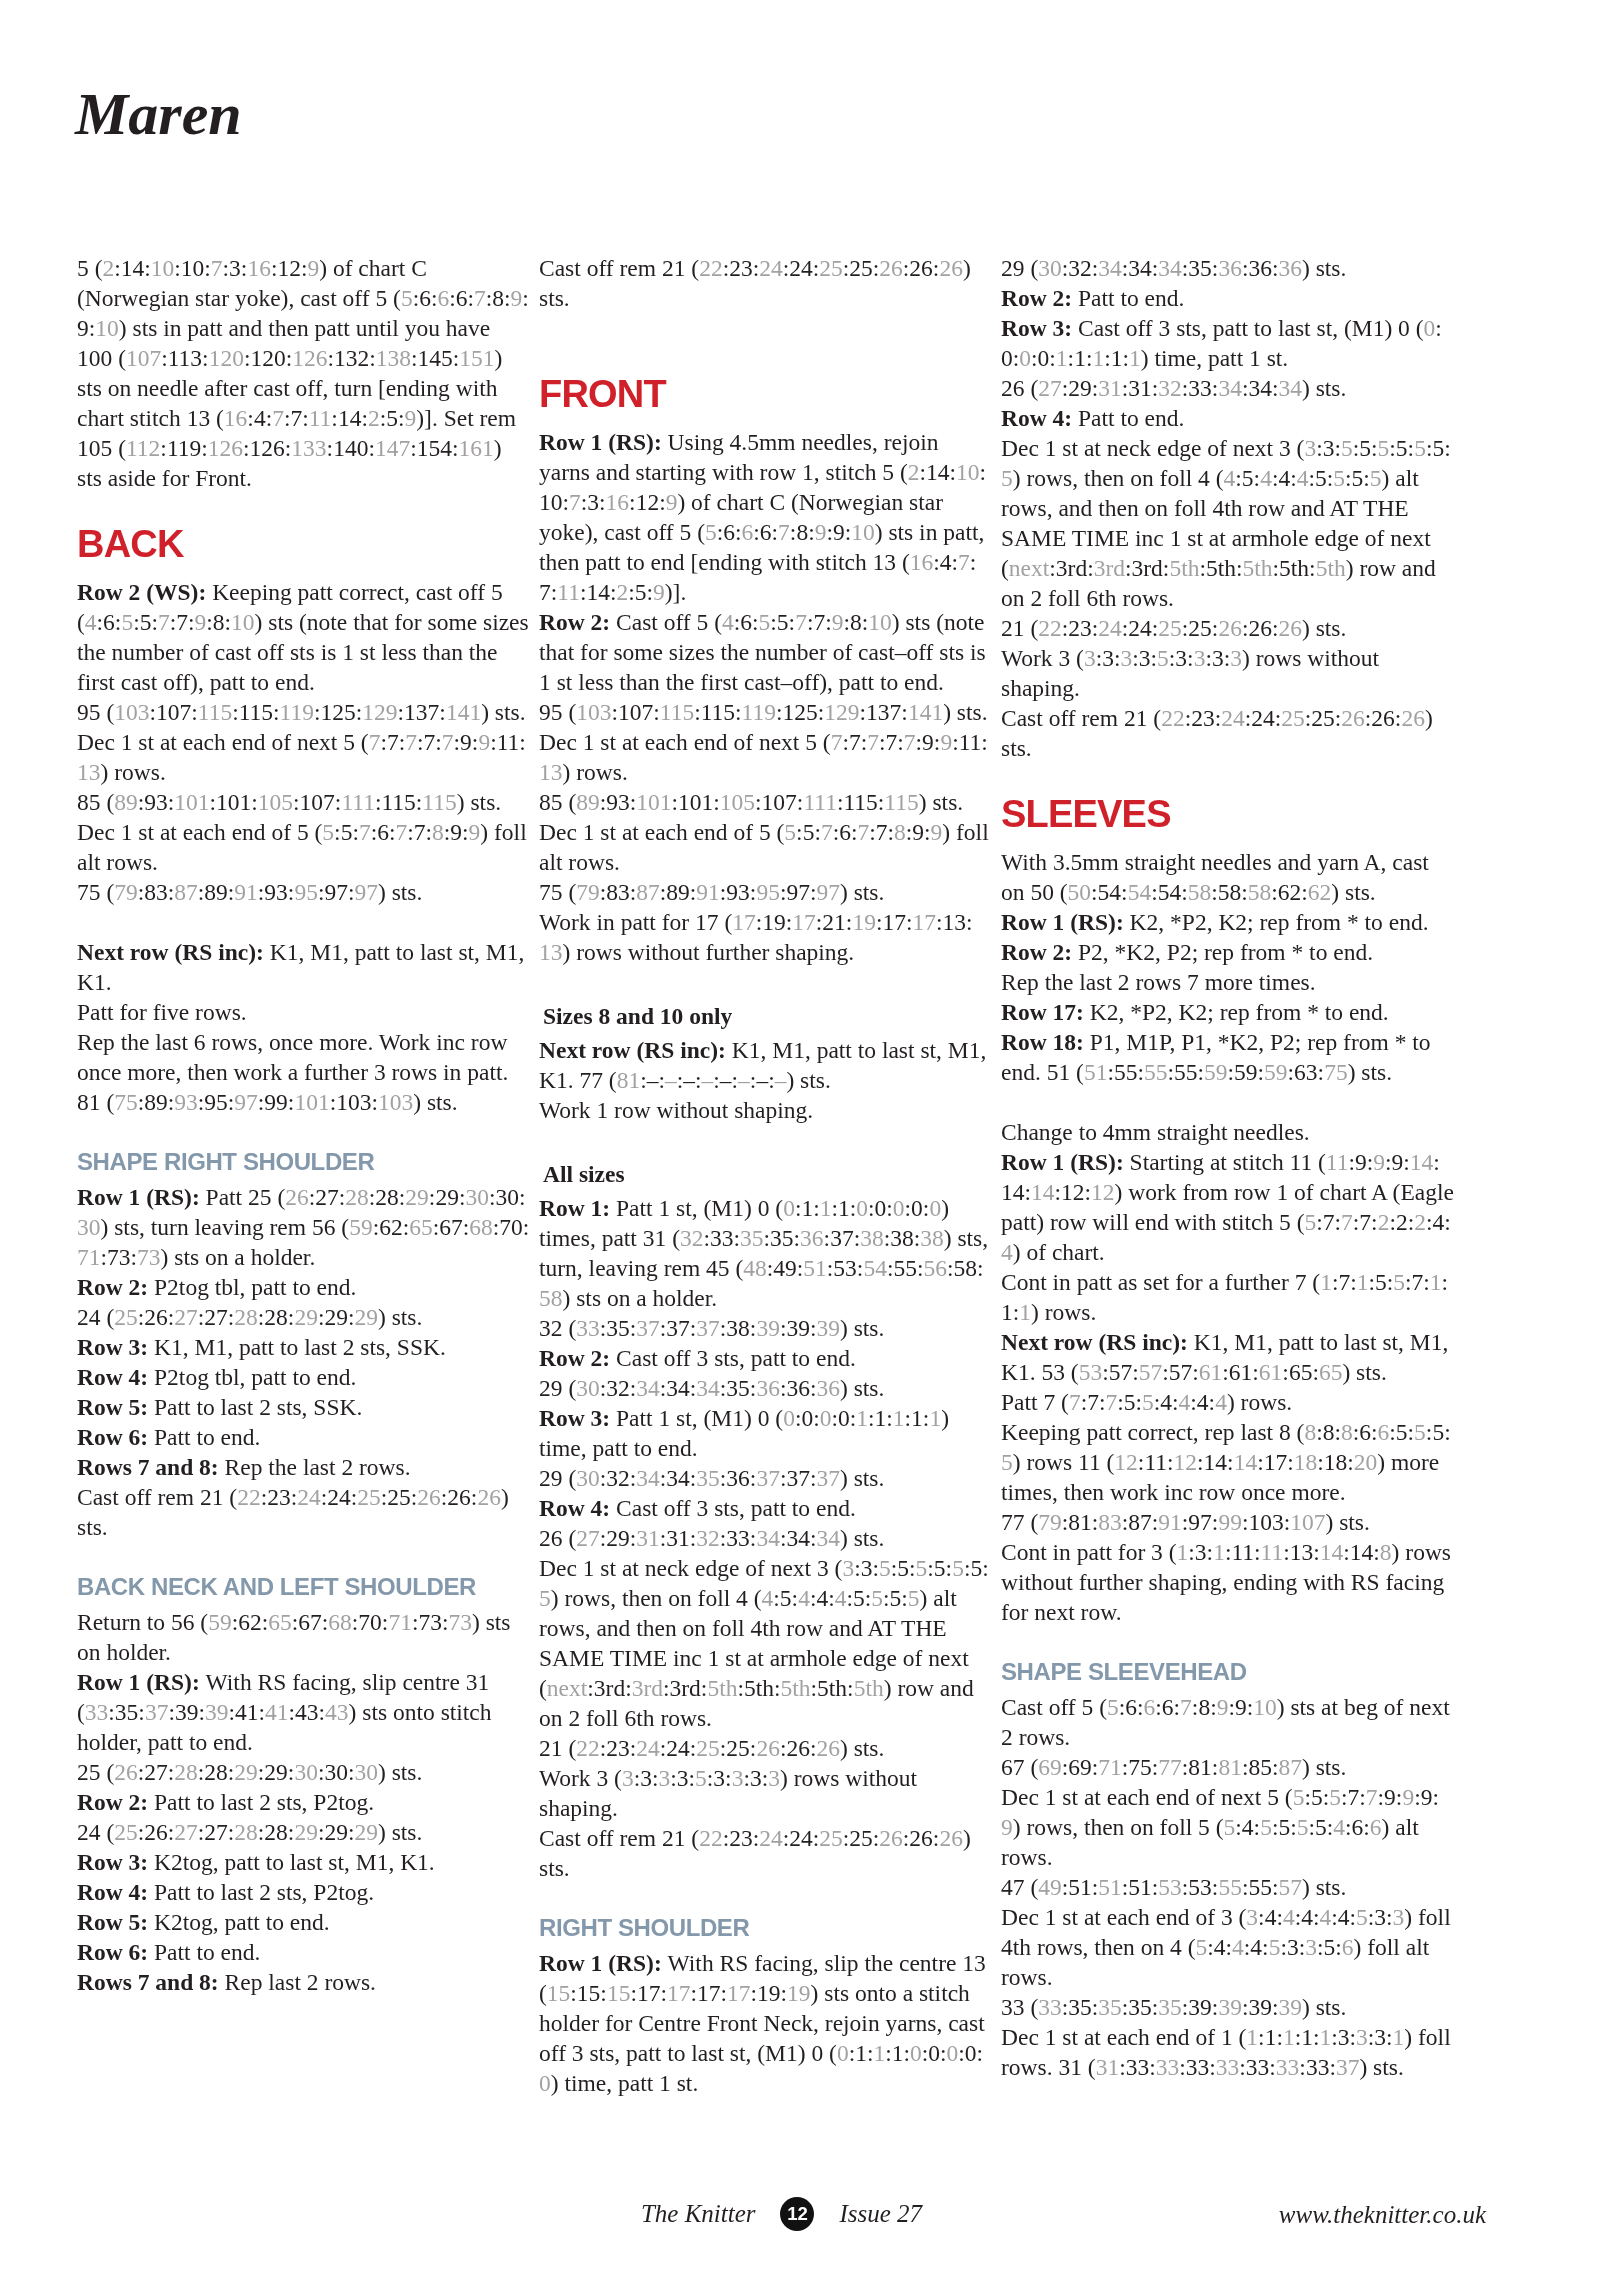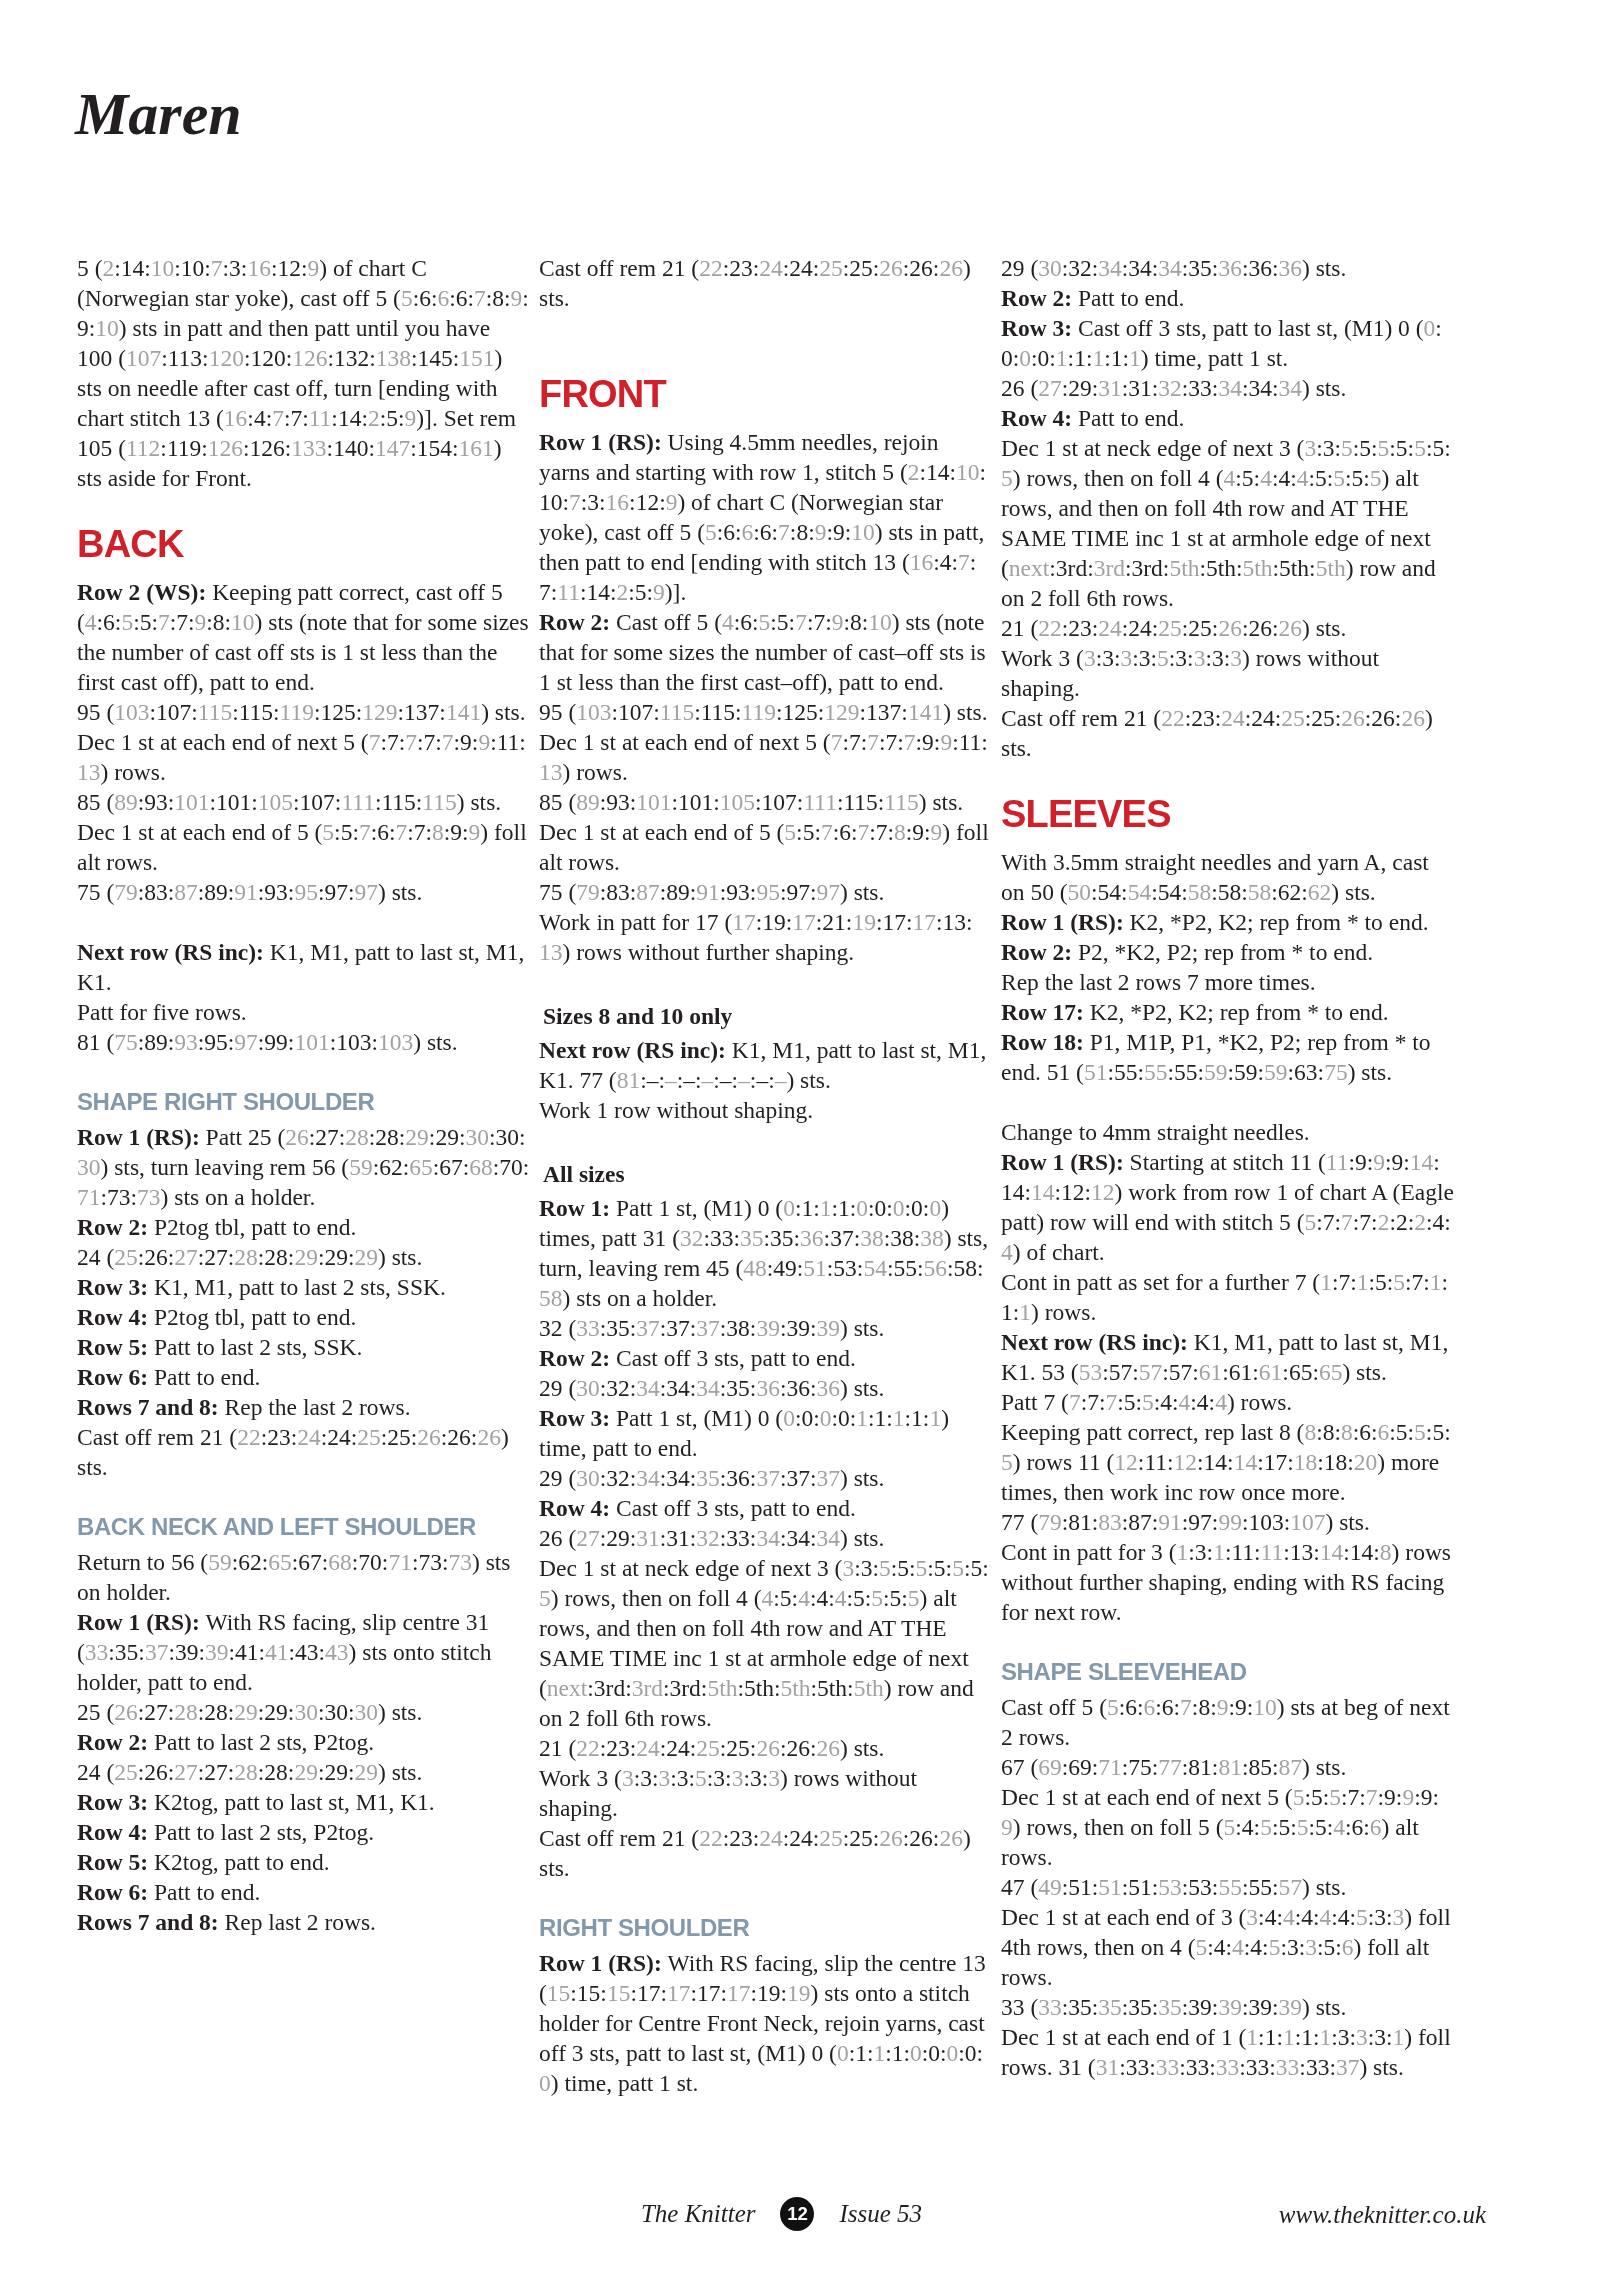--- a/index.html
+++ b/index.html
@@ -56,20 +56,21 @@
       <h2 class="h-red">BACK</h2>
       <p class="para"><strong>Row 2 (WS): </strong>Keeping patt correct, cast off 5 (<span class="alt">4</span>:<wbr>6:<wbr><span class="alt">5</span>:<wbr>5:<wbr><span class="alt">7</span>:<wbr>7:<wbr><span class="alt">9</span>:<wbr>8:<wbr><span class="alt">10</span>) sts (note that for some sizes the number of cast off sts is 1 st less than the first cast off), patt to end.</p>
       <p class="para">95 (<span class="alt">103</span>:<wbr>107:<wbr><span class="alt">115</span>:<wbr>115:<wbr><span class="alt">119</span>:<wbr>125:<wbr><span class="alt">129</span>:<wbr>137:<wbr><span class="alt">141</span>) sts.</p>
       <p class="para">Dec 1 st at each end of next 5 (<span class="alt">7</span>:<wbr>7:<wbr><span class="alt">7</span>:<wbr>7:<wbr><span class="alt">7</span>:<wbr>9:<wbr><span class="alt">9</span>:<wbr>11:<wbr><span class="alt">13</span>) rows.</p>
       <p class="para">85 (<span class="alt">89</span>:<wbr>93:<wbr><span class="alt">101</span>:<wbr>101:<wbr><span class="alt">105</span>:<wbr>107:<wbr><span class="alt">111</span>:<wbr>115:<wbr><span class="alt">115</span>) sts.</p>
       <p class="para">Dec 1 st at each end of 5 (<span class="alt">5</span>:<wbr>5:<wbr><span class="alt">7</span>:<wbr>6:<wbr><span class="alt">7</span>:<wbr>7:<wbr><span class="alt">8</span>:<wbr>9:<wbr><span class="alt">9</span>) foll alt rows.</p>
       <p class="para">75 (<span class="alt">79</span>:<wbr>83:<wbr><span class="alt">87</span>:<wbr>89:<wbr><span class="alt">91</span>:<wbr>93:<wbr><span class="alt">95</span>:<wbr>97:<wbr><span class="alt">97</span>) sts.</p>
       <div class="gap"></div>
       <p class="para"><strong>Next row (RS inc): </strong>K1, M1, patt to last st, M1, K1.</p>
       <p class="para">Patt for five rows.</p>
+      <p class="para">Rep the last 6 rows, once more. Work inc row once more, then work a further 3 rows in patt.</p>
       <p class="para">81 (<span class="alt">75</span>:<wbr>89:<wbr><span class="alt">93</span>:<wbr>95:<wbr><span class="alt">97</span>:<wbr>99:<wbr><span class="alt">101</span>:<wbr>103:<wbr><span class="alt">103</span>) sts.</p>
       <h3 class="h-sub">SHAPE RIGHT SHOULDER</h3>
       <p class="para"><strong>Row 1 (RS): </strong>Patt 25 (<span class="alt">26</span>:<wbr>27:<wbr><span class="alt">28</span>:<wbr>28:<wbr><span class="alt">29</span>:<wbr>29:<wbr><span class="alt">30</span>:<wbr>30:<wbr><span class="alt">30</span>) sts, turn leaving rem 56 (<span class="alt">59</span>:<wbr>62:<wbr><span class="alt">65</span>:<wbr>67:<wbr><span class="alt">68</span>:<wbr>70:<wbr><span class="alt">71</span>:<wbr>73:<wbr><span class="alt">73</span>) sts on a holder.</p>
       <p class="para"><strong>Row 2: </strong>P2tog tbl, patt to end.</p>
       <p class="para">24 (<span class="alt">25</span>:<wbr>26:<wbr><span class="alt">27</span>:<wbr>27:<wbr><span class="alt">28</span>:<wbr>28:<wbr><span class="alt">29</span>:<wbr>29:<wbr><span class="alt">29</span>) sts.</p>
       <p class="para"><strong>Row 3: </strong>K1, M1, patt to last 2 sts, SSK.</p>
       <p class="para"><strong>Row 4: </strong>P2tog tbl, patt to end.</p>
       <p class="para"><strong>Row 5: </strong>Patt to last 2 sts, SSK.</p>
       <p class="para"><strong>Row 6: </strong>Patt to end.</p>
       <p class="para"><strong>Rows 7 and 8: </strong>Rep the last 2 rows.</p>
@@ -153,17 +154,17 @@
       <p class="para">Dec 1 st at each end of 3 (<span class="alt">3</span>:<wbr>4:<wbr><span class="alt">4</span>:<wbr>4:<wbr><span class="alt">4</span>:<wbr>4:<wbr><span class="alt">5</span>:<wbr>3:<wbr><span class="alt">3</span>) foll 4th rows, then on 4 (<span class="alt">5</span>:<wbr>4:<wbr><span class="alt">4</span>:<wbr>4:<wbr><span class="alt">5</span>:<wbr>3:<wbr><span class="alt">3</span>:<wbr>5:<wbr><span class="alt">6</span>) foll alt rows.</p>
       <p class="para">33 (<span class="alt">33</span>:<wbr>35:<wbr><span class="alt">35</span>:<wbr>35:<wbr><span class="alt">35</span>:<wbr>39:<wbr><span class="alt">39</span>:<wbr>39:<wbr><span class="alt">39</span>) sts.</p>
       <p class="para">Dec 1 st at each end of 1 (<span class="alt">1</span>:<wbr>1:<wbr><span class="alt">1</span>:<wbr>1:<wbr><span class="alt">1</span>:<wbr>3:<wbr><span class="alt">3</span>:<wbr>3:<wbr><span class="alt">1</span>) foll rows. 31 (<span class="alt">31</span>:<wbr>33:<wbr><span class="alt">33</span>:<wbr>33:<wbr><span class="alt">33</span>:<wbr>33:<wbr><span class="alt">33</span>:<wbr>33:<wbr><span class="alt">37</span>) sts.</p>
     </div>
   </div>
 
 <div class="footer">
   <div class="footer-mag">
     <span class="it">The Knitter</span>
     <span class="issue-badge">12</span>
-    <span class="it">Issue 53</span>
+    <span class="it">Issue 27</span>
   </div>
   <div class="footer-url">www.theknitter.co.uk</div>
 </div>
 
 
 </body></html>

